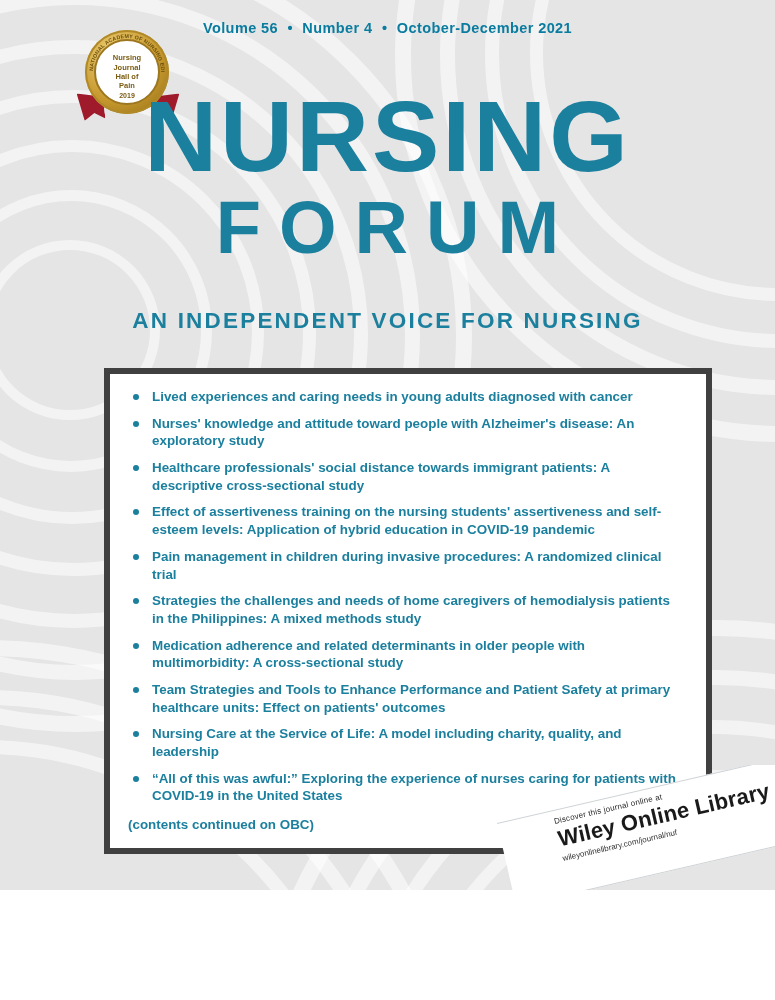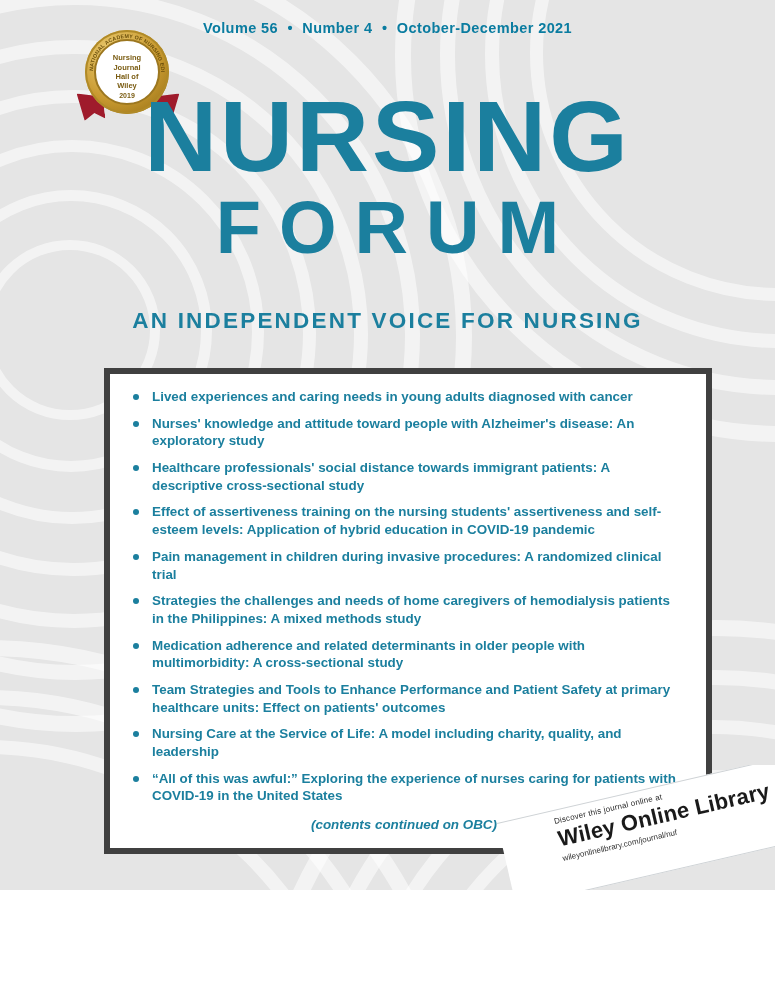--- a/index.html
+++ b/index.html
@@ -175,25 +175,24 @@
     content: "";
     position: absolute;
     left: 5px;
     top: 6px;
     width: 6px;
     height: 6px;
     border-radius: 50%;
     background: #1b7f9e;
   }
   .toc-footnote {
-    text-align: center;
+    text-align: left;
     color: #1b7f9e;
     font-size: 13.4px;
     font-weight: bold;
-    font-style: italic;
     margin-top: 12px;
     padding-right: 4px;
   }
 
   
   .corner {
     position: absolute;
     right: 0;
     bottom: 0;
     width: 300px;
@@ -283,21 +282,21 @@
         <path id="arcpath" d="M 8,42 A 34,34 0 0 1 76,42"></path>
       </defs>
       <text>
         <textPath href="#arcpath" startOffset="50%" text-anchor="middle">INTERNATIONAL ACADEMY OF NURSING EDITORS</textPath>
       </text>
     </svg>
     <div class="seal-inner">
       <div>Nursing</div>
       <div>Journal</div>
       <div>Hall of</div>
-      <div>Wiley</div>
+      <div>Pain</div>
     </div>
     <div class="seal-year">2019</div>
   </div>
 
   <div class="title-block">
     <div class="title-main">NURSING</div>
     <div class="title-sub">FORUM</div>
     <div class="tagline">AN INDEPENDENT VOICE FOR NURSING</div>
   </div>
 

